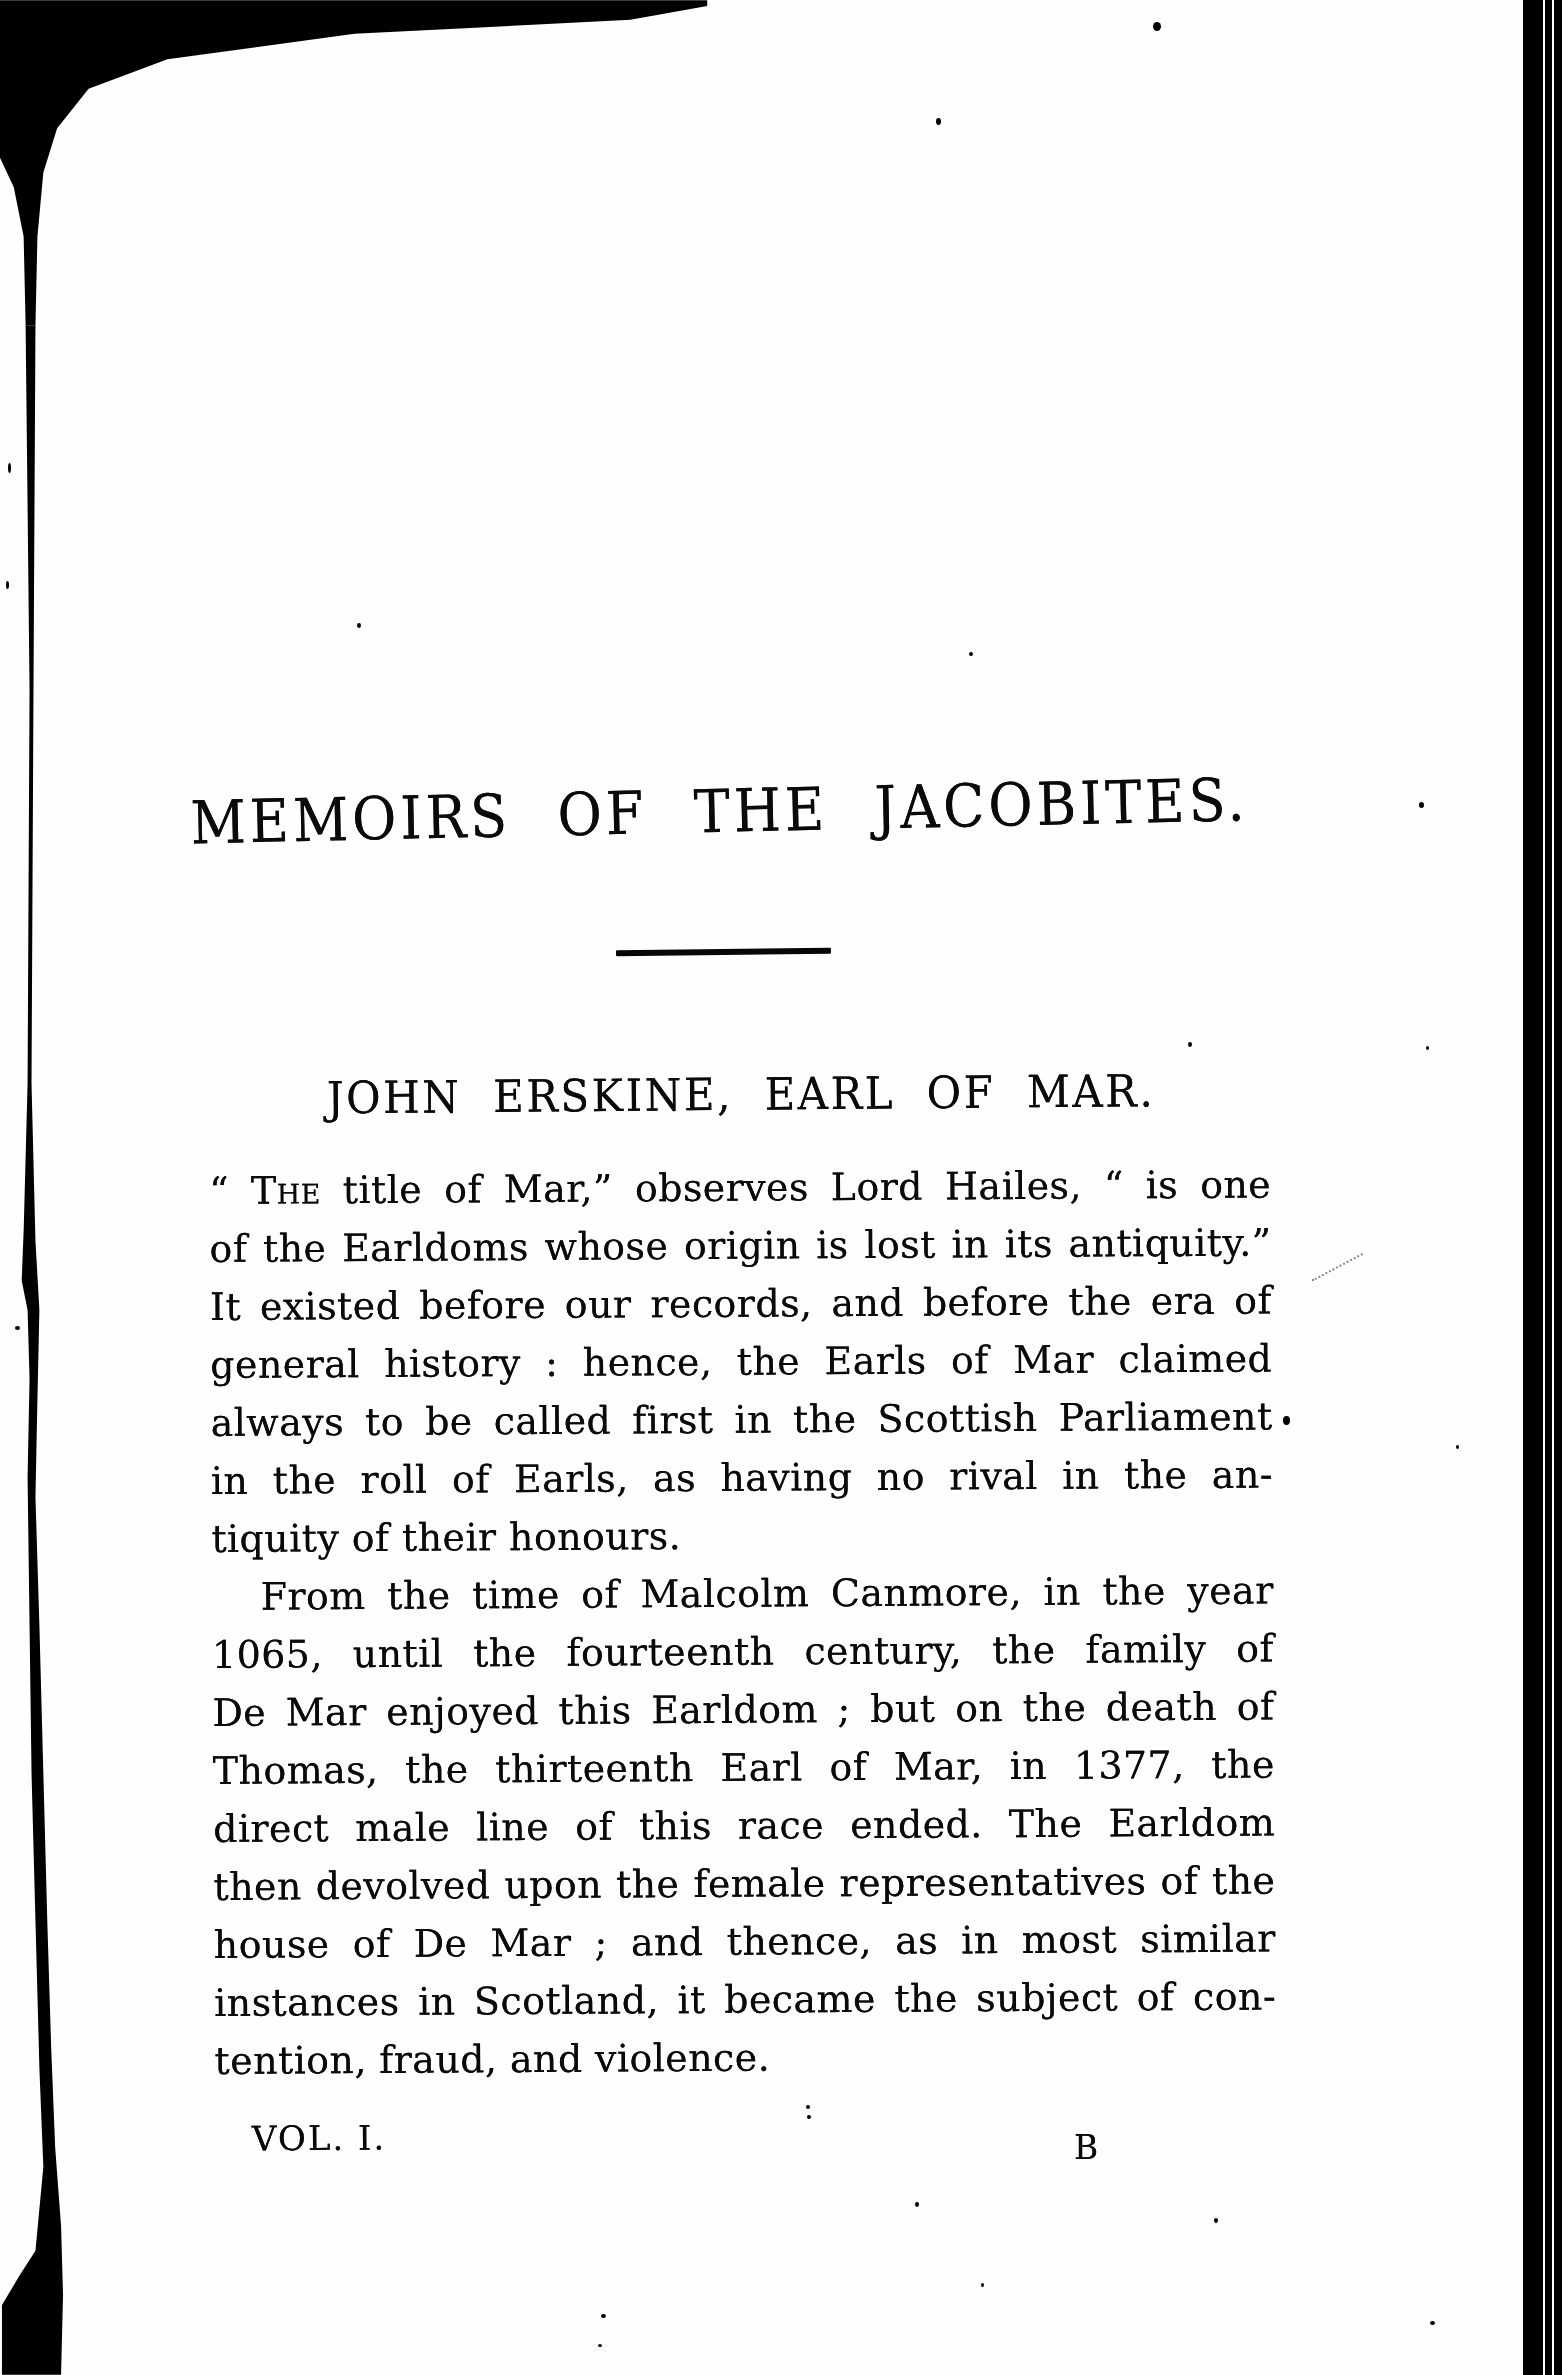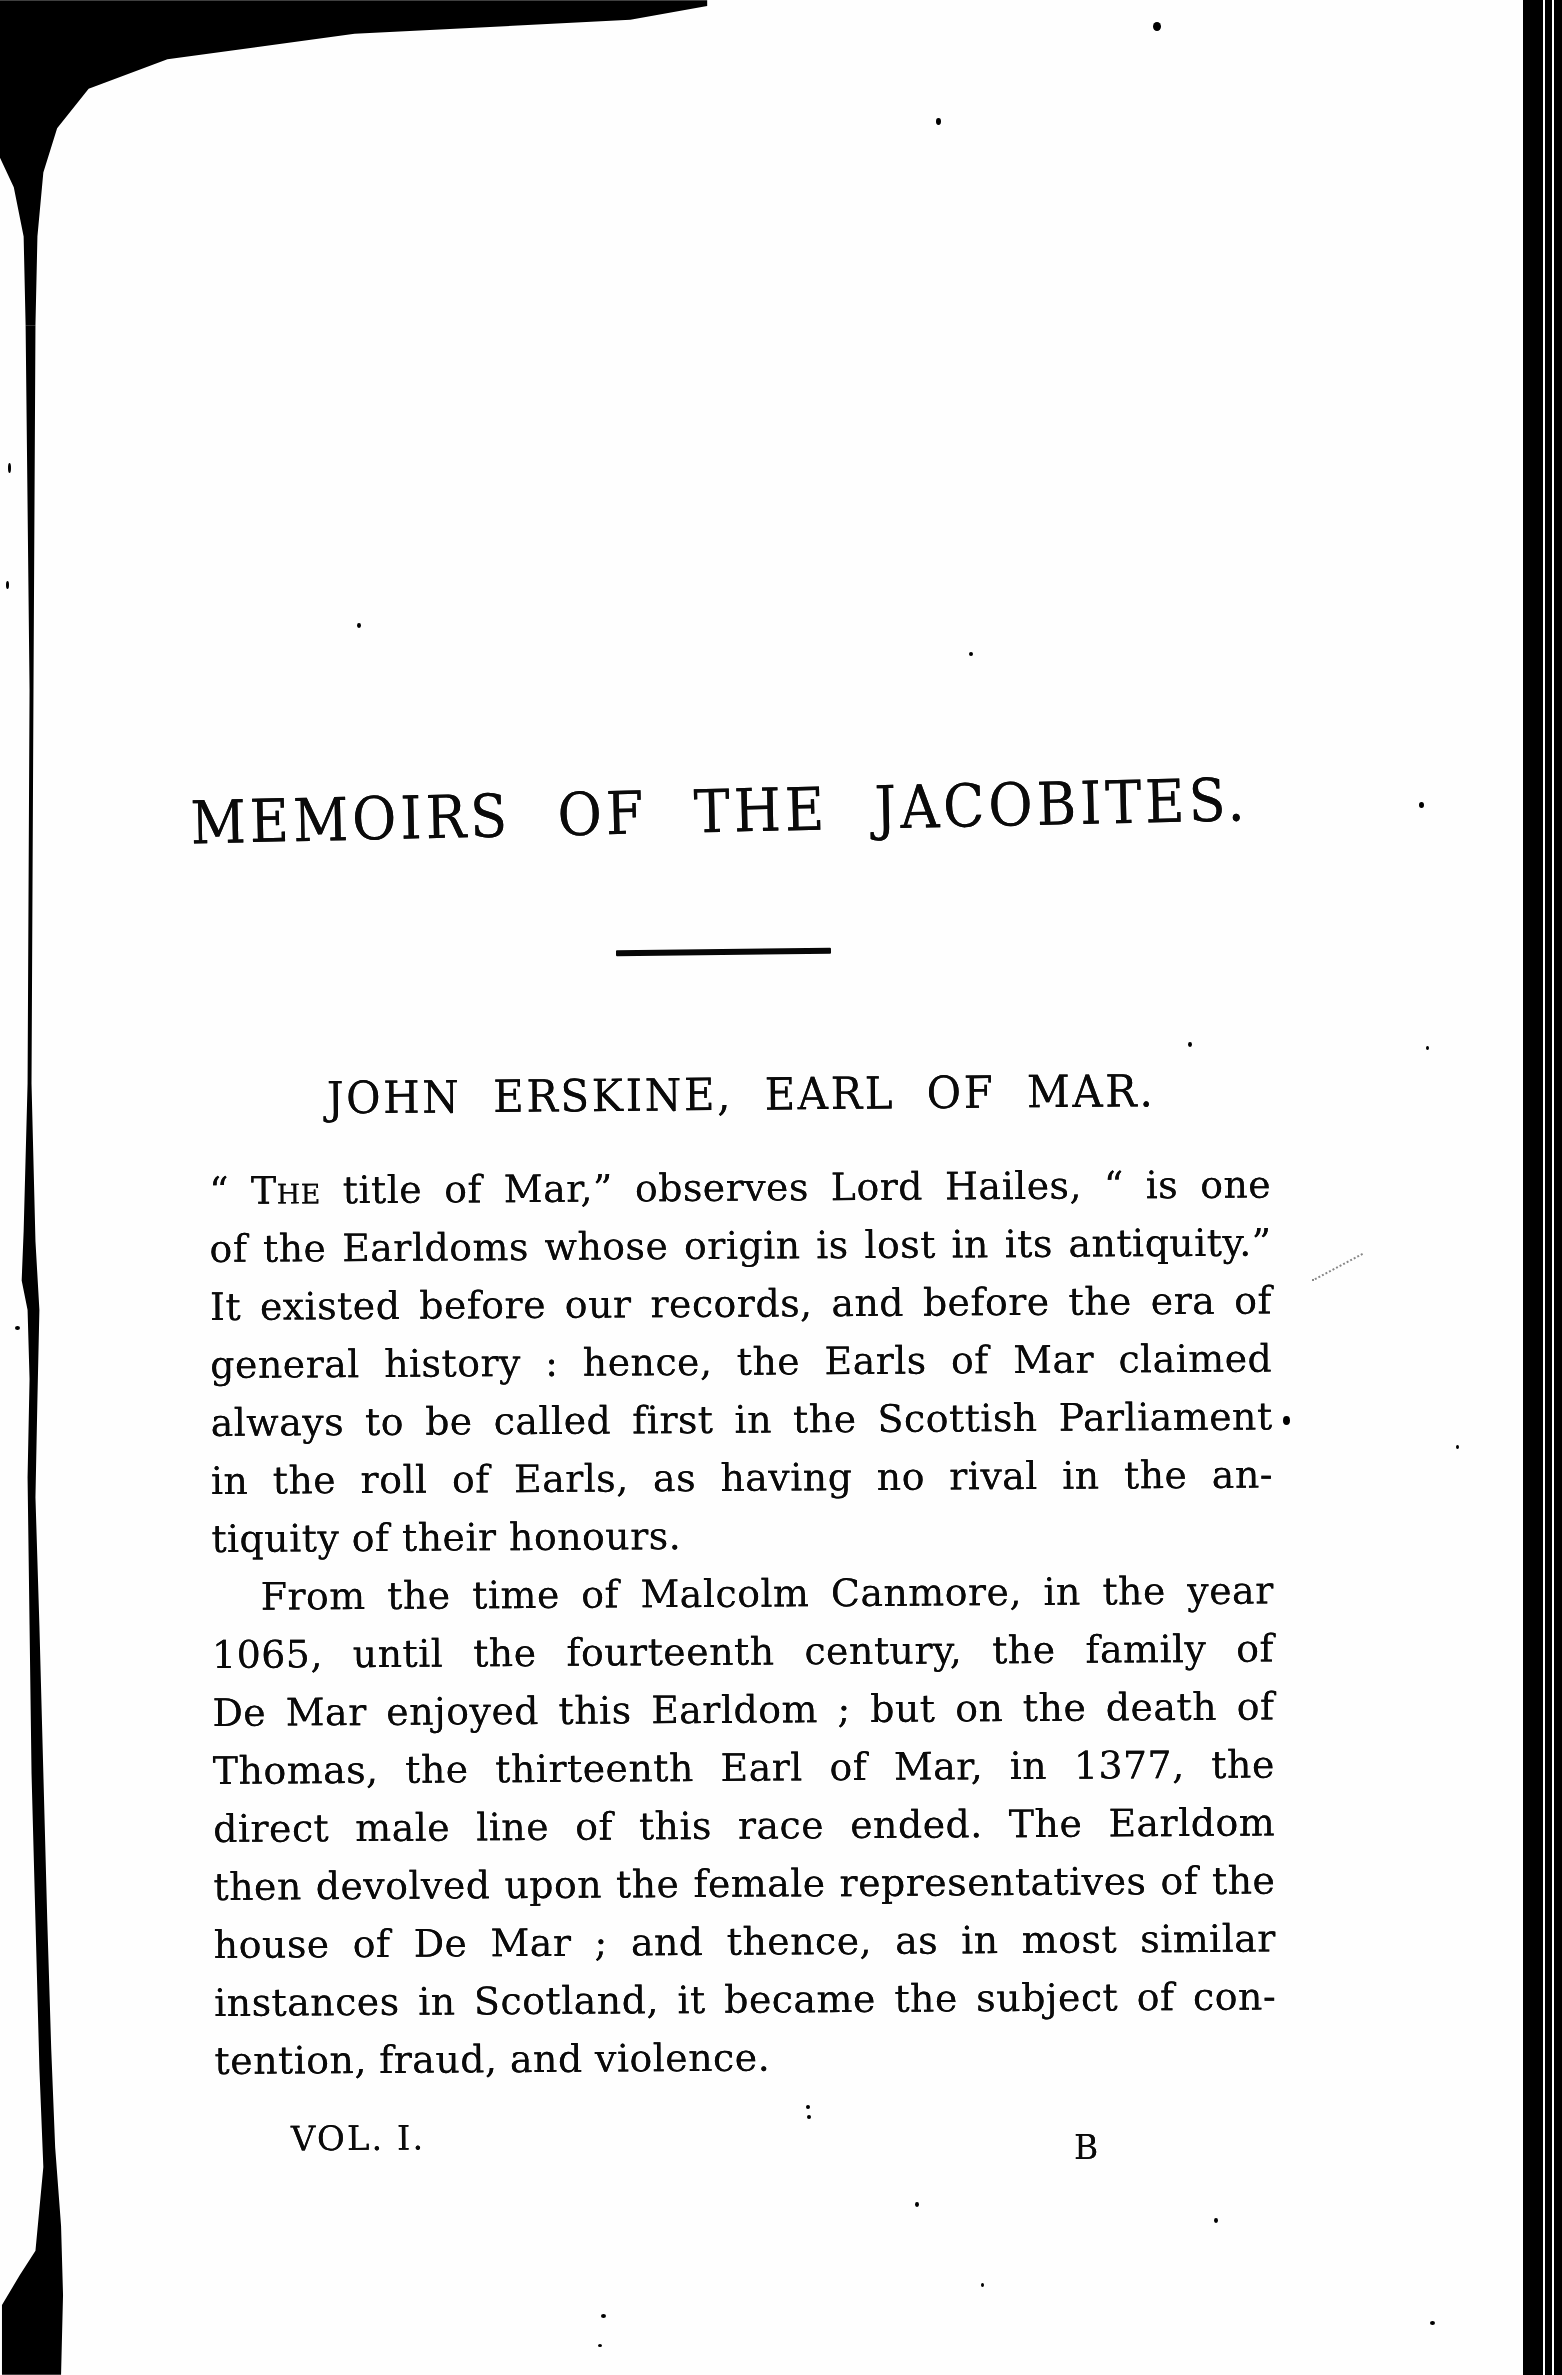--- a/index.html
+++ b/index.html
@@ -60,21 +60,20 @@
     text-align-last: justify;
     white-space: normal;
   }
   .line.para-end { text-align-last: left; }
   .line.indent { padding-left: 49px; }
   .sc { font-variant: small-caps; }
   #footer-volume {
     position: absolute; left: 252px; top: 2118px;
     font-size: 34px; letter-spacing: 2px;
     transform: rotate(-0.4deg);
-    margin-left: 39px;
   }
   #signature-mark {
     position: absolute; left: 1074px; top: 2128px;
     font-size: 33px;
   }
 </style>
 </head>
 <body>
 
 <div id="page">

